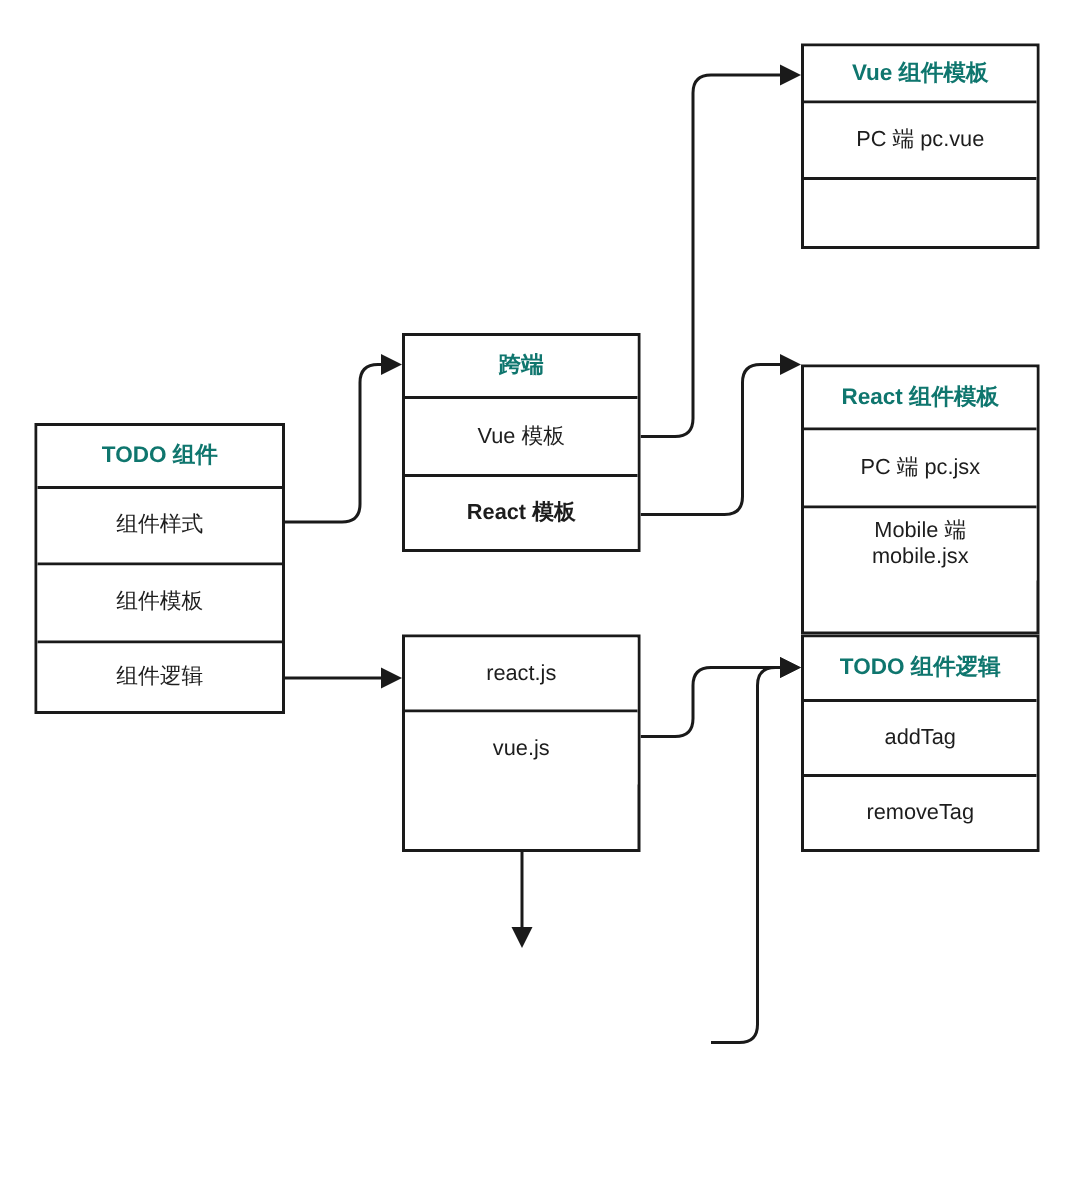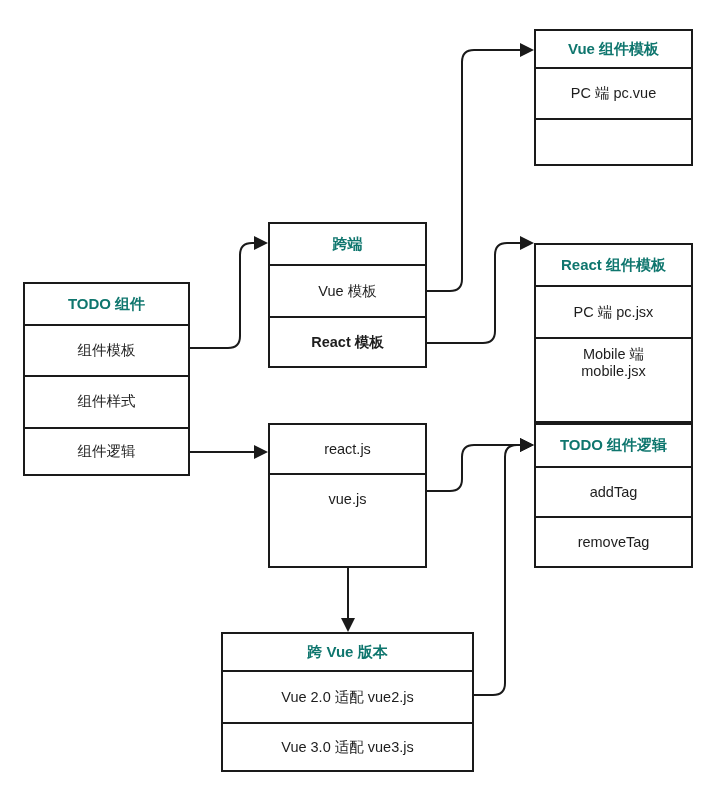--- a/index.html
+++ b/index.html
@@ -109,22 +109,22 @@
     </g>
 
     <g>
       <path d="M 474 695 L 493 695 Q 505 695 505 683 L 505 457 Q 505 445 517 445 L 521 445"></path>
       <polygon points="520,438 534,445 520,452"></polygon>
     </g>
   </svg>
 
   <div class="node" style="left:23px; top:282px; width:167px; height:194px;">
     <div class="node-header" style="height:42px;">TODO 组件</div>
+    <div class="node-row divided" style="height:52px;">组件样式</div>
     <div class="node-row divided" style="height:52px;">组件模板</div>
-    <div class="node-row divided" style="height:52px;">组件样式</div>
     <div class="node-row" style="height:46px;">组件逻辑</div>
   </div>
 
   <div class="node" style="left:268px; top:222px; width:159px; height:146px;">
     <div class="node-header" style="height:42px;">跨端</div>
     <div class="node-row divided" style="height:52px;">Vue 模板</div>
     <div class="node-row" style="height:48px;font-weight:bold;">React 模板</div>
   </div>
 
   <div class="node" style="left:534px; top:29px; width:159px; height:137px;">
@@ -142,19 +142,14 @@
     <div class="node-row divided" style="height:50px;">react.js</div>
     <div class="node-row" style="height:48px;">vue.js</div>
   </div>
 
   <div class="node" style="left:534px; top:423px; width:159px; height:145px;">
     <div class="node-header" style="height:43px;">TODO 组件逻辑</div>
     <div class="node-row divided" style="height:50px;">addTag</div>
     <div class="node-row" style="height:48px;">removeTag</div>
   </div>
 
-  <div class="node" style="left:221px; top:632px; width:253px; height:140px;">
-    <div class="node-header" style="height:38px;">跨 Vue 版本</div>
-    <div class="node-row divided" style="height:52px;">Vue 2.0 适配 vue2.js</div>
-    <div class="node-row" style="height:46px;">Vue 3.0 适配 vue3.js</div>
-  </div>
 
 </div>
 
 </body></html>

